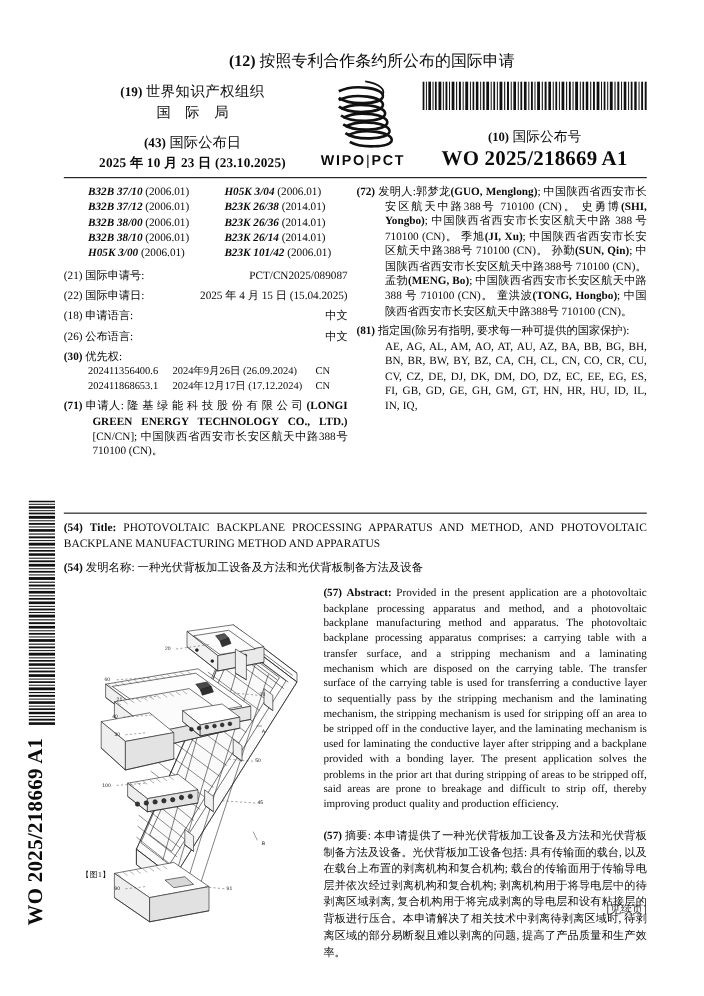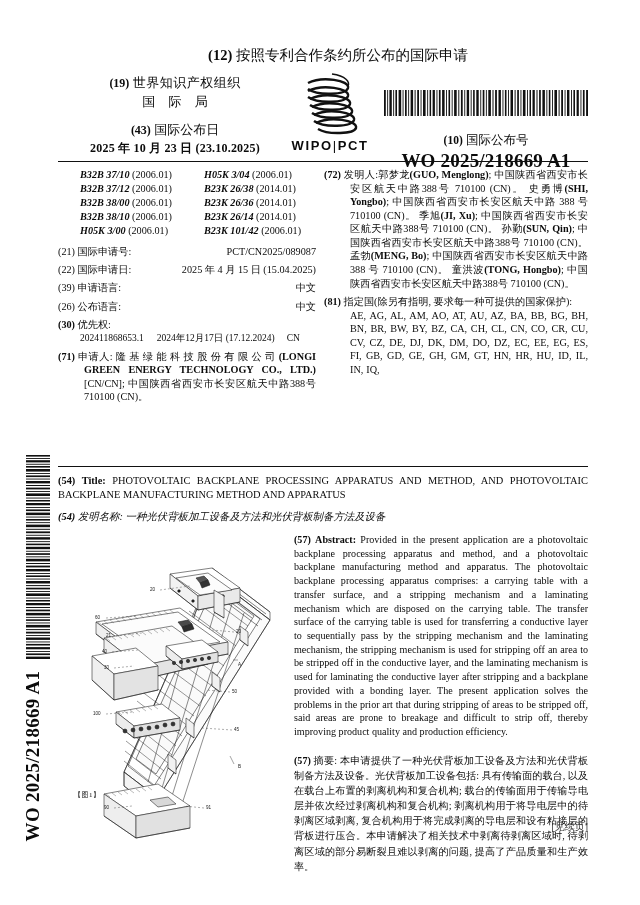--- a/index.html
+++ b/index.html
@@ -105,21 +105,21 @@
     font-size: 13px;
     font-weight: bold;
     letter-spacing: 1.6px;
     white-space: nowrap;
   }
   #wipo-word .sep { font-weight: normal; }
 
   #hdr-right {
     position: absolute;
     left: 326px;
-    top: 16px;
+    top: 0;
     width: 204px;
     text-align: center;
   }
   #hdr-barcode { width: 204px; height: 26px; display: block; }
   #pubno-label { font-size: 12.5px; margin-top: 16px; }
   #pubno-label .code { font-weight: bold; font-size: 11.5px; }
   #pubno-value {
     font-size: 19px;
     font-weight: bold;
     letter-spacing: 0.2px;
@@ -223,21 +223,21 @@
     width: 530px;
     font-size: 10.4px;
     line-height: 1.3;
   }
   #title-en {
     text-align: justify;
     padding-left: 0;
   }
   #title-en .code { font-weight: bold; }
   #title-en .kw { font-weight: bold; }
-  #title-zh { margin-top: 9px; font-style: italic; }
+  #title-zh { margin-top: 9px; }
   #title-zh .code { font-weight: bold; }
 
   
   #abstract-col {
     position: absolute;
     left: 294px;
     top: 533px;
     width: 294px;
     font-size: 10.1px;
     line-height: 1.36;
@@ -517,41 +517,46 @@
     <div class="kv">
       <span class="k">
         <span class="code">(22)</span>
         <span>国际申请日:</span>
       </span>
       <span class="v">2025 年 4 月 15 日 (15.04.2025)</span>
     </div>
 
     <div class="kv">
       <span class="k">
-        <span class="code">(39)</span>
+        <span class="code">(18)</span>
         <span>申请语言:</span>
       </span>
       <span class="v">中文</span>
     </div>
 
     <div class="kv">
       <span class="k">
         <span class="code">(26)</span>
         <span>公布语言:</span>
       </span>
       <span class="v">中文</span>
     </div>
 
     <div class="fld" style="margin-top:2px;">
       <div id="prio-head">
         <span class="code">(30)</span>
         <span>优先权:</span>
       </div>
       <table id="prio-table">
         <tbody>
+        <tr>
+          <td>202411356400.6</td>
+          <td class="pd">2024年9月26日 (26.09.2024)</td>
+          <td class="pc">CN</td>
+        </tr>
         <tr>
           <td>202411868653.1</td>
           <td class="pd">2024年12月17日 (17.12.2024)</td>
           <td class="pc">CN</td>
         </tr>
       </tbody>
         </table>
     </div>
 
     <div class="fld para" id="applicant">

